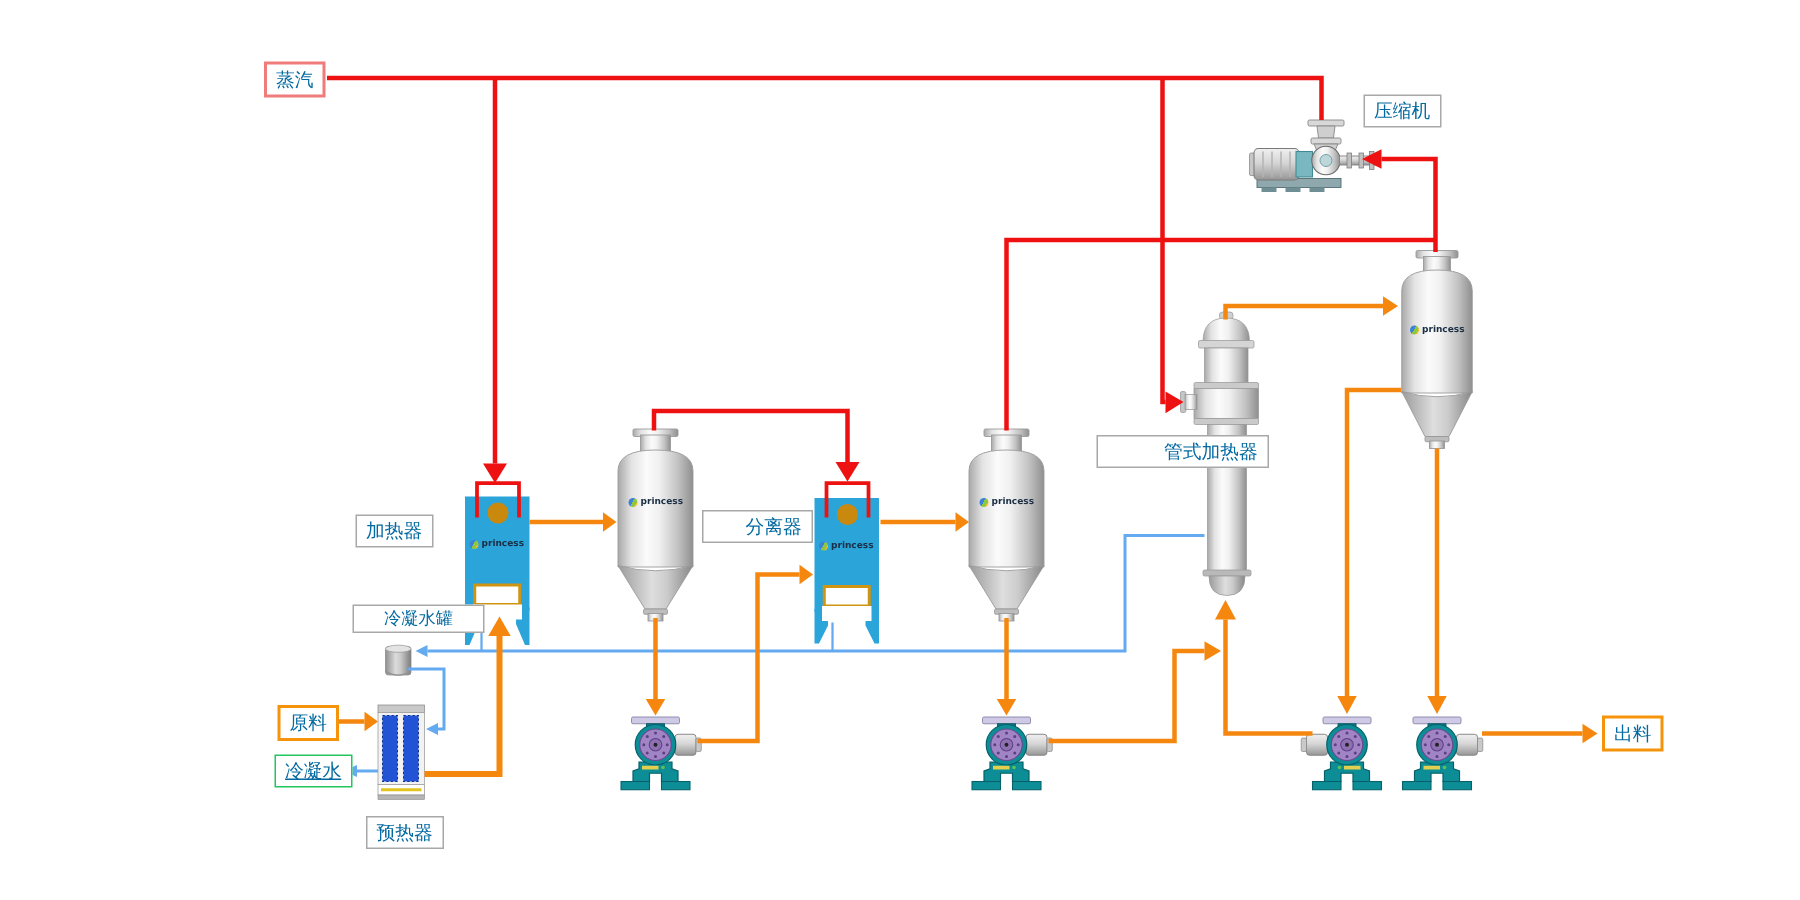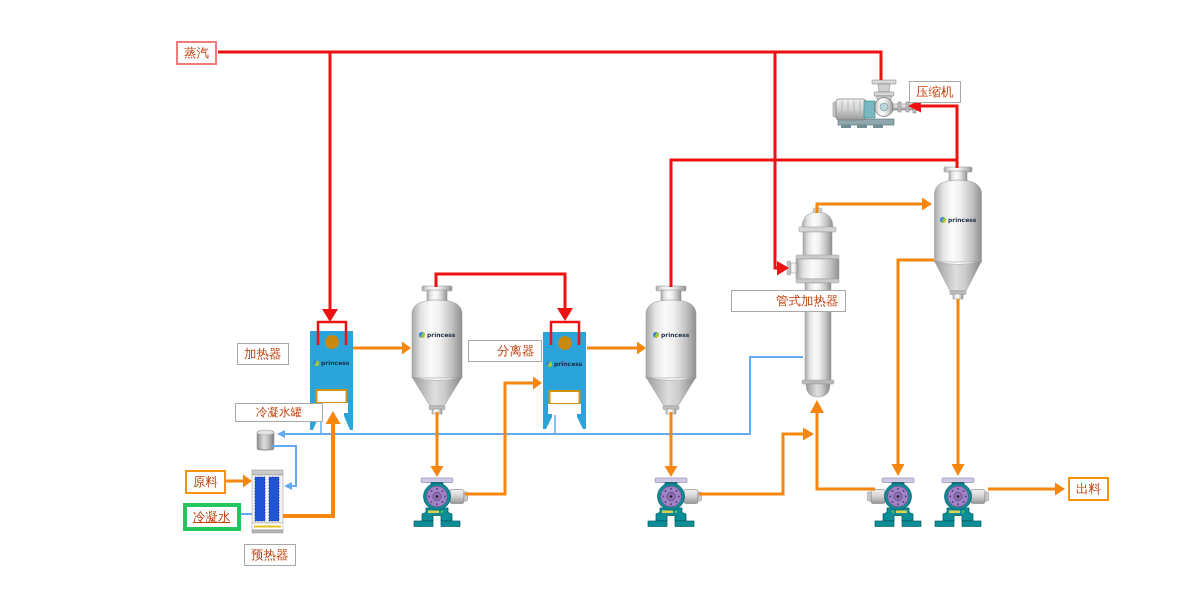--- a/index.html
+++ b/index.html
@@ -3,26 +3,26 @@
 <meta charset="utf-8">
 <style>
   html,body{margin:0;padding:0;background:#fff;}
   .stage{
     position:relative;width:1200px;height:600px;background:#ffffff;overflow:hidden;
     font-family:"DejaVu Sans","Liberation Sans",sans-serif;
   }
   .stage svg{position:absolute;left:0;top:0;}
   .chip{
     position:absolute;background:#ffffff;border:1px solid #a8a8a8;
-    font-size:12.5px;color:#c2410c;padding:2px 6px;line-height:1.3;
+    font-size:12.5px;color:#0369a1;padding:2px 6px;line-height:1.3;
     white-space:nowrap;z-index:5;
   }
   .chip-red{border:2px solid #ef7b7b;}
   .chip-orange{border:2px solid #f5940a;}
-  .chip-blue{border:4px solid #22c55e;text-decoration:underline;}
+  .chip-blue{border:1px solid #22c55e;text-decoration:underline;}
   .chip-sm{font-size:11.5px;padding:1px 20px;}
   .logo{
     position:absolute;display:flex;align-items:center;gap:2px;z-index:6;
     font-size:6px;font-weight:bold;color:#1a2e44;letter-spacing:0;line-height:1;
   }
   .logo-dot{
     width:6px;height:6px;border-radius:50%;flex:0 0 auto;
     background:linear-gradient(120deg,#3b82d8 0 45%,#8ec63f 45% 75%,#f3c021 75%);
   }
 </style>
@@ -249,21 +249,21 @@
     <polygon points="557,308 573,308 565,321" fill="#ee1111" stroke="none"></polygon>
     <polyline points="671,287 671,160 957,160"></polyline>
     <polyline points="957,168 957,106 921,106"></polyline>
     <polygon points="921,99.5 921,112.5 908,106" fill="#ee1111" stroke="none"></polygon>
     <polyline points="318,345 318,322 346,322 346,345" stroke-width="2.5"></polyline>
     <polyline points="551,345 551,322 579,322 579,345" stroke-width="2.5"></polyline>
   </g>
 </svg>
 
 <div class="chip chip-red" style="left:176px;top:41px;">蒸汽</div>
-<div class="chip" style="left:909px;top:81px;">压缩机</div>
+<div class="chip" style="left:909px;top:63px;">压缩机</div>
 <div class="chip" style="left:237px;top:343px;">加热器</div>
 <div class="chip" style="left:468px;top:340px;padding-left:28px;">分离器</div>
 <div class="chip" style="left:731px;top:290px;padding-left:44px;">管式加热器</div>
 <div class="chip chip-sm" style="left:235px;top:403px;">冷凝水罐</div>
 <div class="chip chip-orange" style="left:185px;top:470px;">原料</div>
 <div class="chip chip-blue" style="left:183px;top:503px;">冷凝水</div>
 <div class="chip" style="left:244px;top:544px;text-align:right;">预热器</div>
 <div class="chip chip-orange" style="left:1068px;top:477px;">出料</div>
 
 <div class="logo" style="left:313px;top:360px;">

